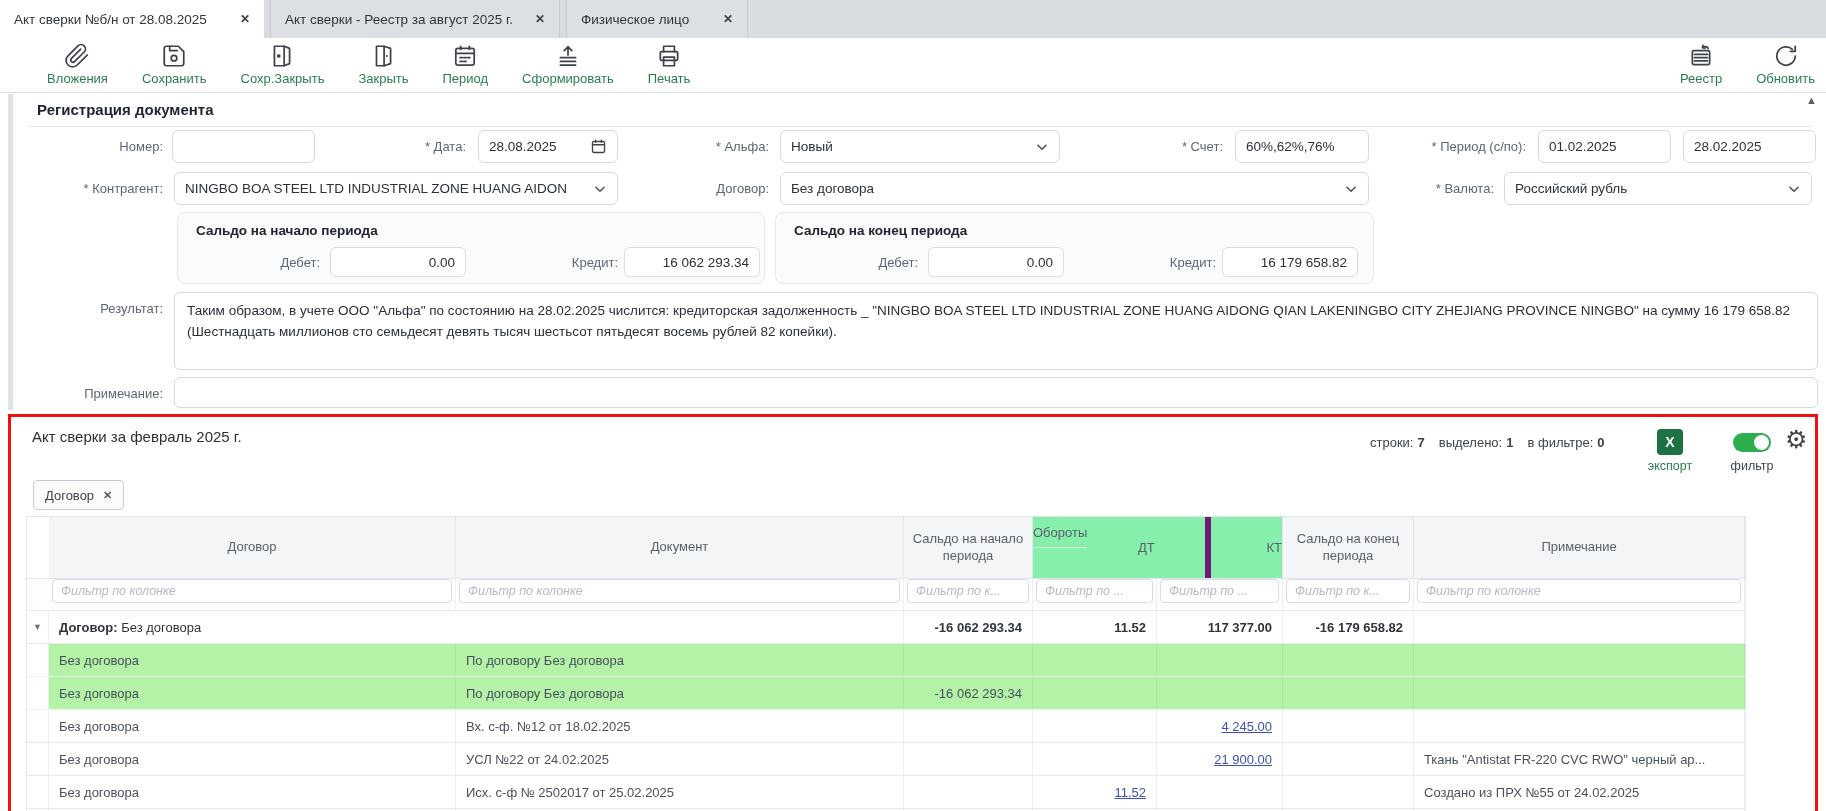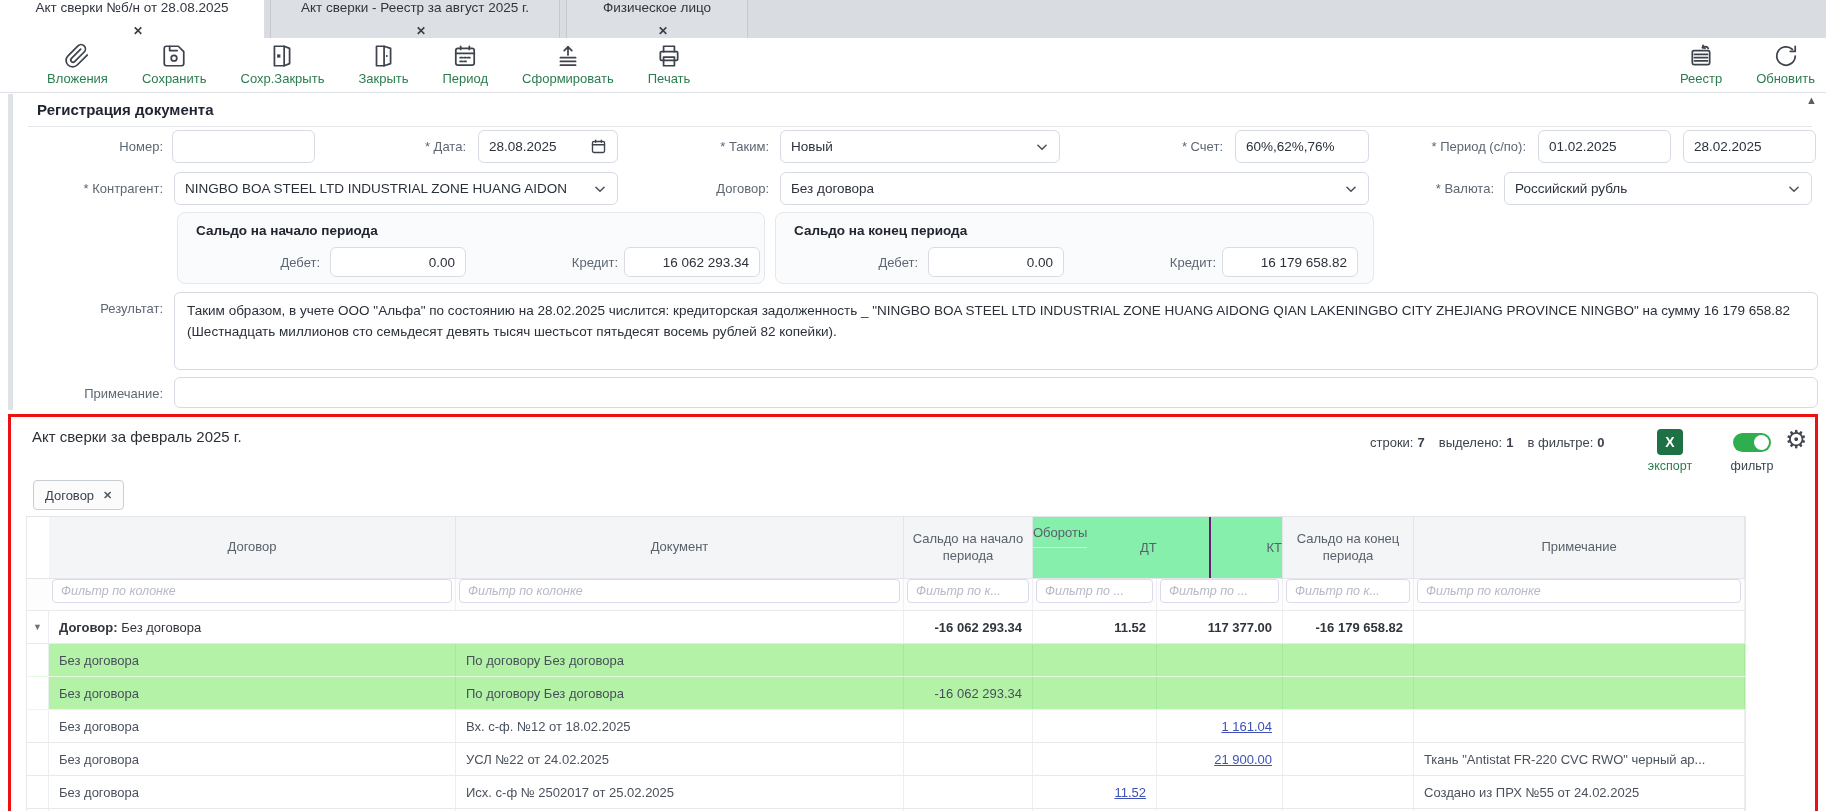--- a/index.html
+++ b/index.html
@@ -1,21 +1,21 @@
 <!DOCTYPE html>
 <html><head>
 <meta charset="utf-8">
 <style>
   html,body{margin:0;padding:0;background:#eceef0;}
   #app{position:relative;width:1826px;height:811px;background:#fff;overflow:hidden;
        font-family:"Liberation Sans",sans-serif;color:#2b313a;}
   
   .tabbar{position:absolute;left:0;top:0;width:100%;height:38px;background:#d9dce1;display:flex;}
   .tab{height:38px;display:flex;align-items:center;justify-content:space-between;
-       padding:0 14px;font-size:13.5px;color:#30363e;box-sizing:border-box;cursor:default;flex-direction:column;}
+       padding:0 14px;font-size:13.5px;color:#30363e;box-sizing:border-box;cursor:default;}
   .tab.active{background:#fff;}
   .tab.inactive{background:#dcdfe4;border-left:1px solid #c6cacf;border-right:1px solid #c6cacf;}
   .tab-close{margin-left:12px;font-size:12px;color:#3a3f46;font-weight:bold;cursor:pointer;}
   
   .toolbar{position:absolute;left:0;top:38px;width:100%;height:54px;background:#fff;display:flex;align-items:flex-start;padding-left:16px;}
   .tbtn{display:flex;flex-direction:column;align-items:center;padding:5px 17px 0 17px;cursor:pointer;}
   .tbtn svg{display:block;}
   .tlabel{margin-top:2px;font-size:13px;color:#2b7d4f;white-space:nowrap;}
   .tb-right{margin-left:auto;display:flex;padding-right:10px;}
   
@@ -62,21 +62,21 @@
   .hgrid,.fgrid,.rgrid{display:grid;grid-template-columns:22px 407px 448px 129px 124px 126px 131px 331px;}
   .hgrid{height:61px;border-top:1px solid #e3e5ea;border-bottom:1px solid #e3e5ea;}
   .th{background:#f4f5f7;border-right:1px solid #e3e5ea;display:flex;align-items:center;justify-content:center;
       text-align:center;font-size:13px;color:#59616c;line-height:1.25;padding:0 6px;box-sizing:border-box;}
   .th.exp{background:#fff;border-right:none;}
   .ob{grid-column:5 / span 2;background:#86efac;border-right:1px solid #e3e5ea;display:flex;flex-direction:row;padding:0;}
   .ob-top{height:30px;border-bottom:1px solid #e3e5ea;display:flex;align-items:center;justify-content:center;
           font-size:13px;color:#59616c;}
   .ob-bot{flex:1;display:grid;grid-template-columns:124px 126px;}
   .ob-bot div{display:flex;align-items:center;justify-content:center;font-size:13px;color:#59616c;}
-  .ob-bot div:first-child{border-right:2px solid #701a75;}
+  .ob-bot div:first-child{border-right:6px solid #701a75;}
   .fgrid{height:31px;border-bottom:1px solid #e8eaee;background:#fdfdfe;}
   .fcell{border-right:1px solid #eef0f3;display:flex;align-items:flex-start;padding:0 3px;box-sizing:border-box;}
   .fcell.exp{border-right:none;}
   .flt{width:100%;height:24px;border:1px solid #dcdaea;border-radius:4px;box-sizing:border-box;
        font-family:"Liberation Sans",sans-serif;font-size:12.5px;font-style:italic;color:#6d7280;padding:0 8px;outline:0;}
   .flt::placeholder{color:#b6b9c6;font-style:italic;}
   .rgrid{height:32px;background:#fff;border-bottom:1px solid #e7e9ed;}
   .td{border-right:1px solid #eceef2;display:flex;align-items:center;padding:0 10px;font-size:13px;color:#4a515c;
       white-space:nowrap;overflow:hidden;box-sizing:border-box;}
   .td.exp{border-right:1px solid #eceef2;padding:0;justify-content:center;background:#fff;}
@@ -198,21 +198,21 @@
   </div>
   <div class="flbl" style="left:316px;top:130px;width:150px">* Дата:</div>
   <div class="fbox sel" style="left:478px;top:130px;width:140px">
     <span class="selval">28.08.2025</span>
     <svg class="chev" width="17" height="17" viewBox="0 0 24 24" fill="none" stroke="#3d424c" stroke-width="1.9" stroke-linecap="round" stroke-linejoin="round">
         <rect x="3.5" y="5" width="17" height="15.5" rx="2"></rect>
         <path d="M3.5 9.5h17"></path>
         <path d="M8 3v3M16 3v3"></path>
       </svg>
   </div>
-  <div class="flbl" style="left:619px;top:130px;width:150px">* Таким:</div>
+  <div class="flbl" style="left:619px;top:130px;width:150px">* Альфа:</div>
   <div class="fbox sel" style="left:780px;top:130px;width:280px">
     <span class="selval">Новый</span>
     <svg class="chev" width="14" height="14" viewBox="0 0 24 24" fill="none" stroke="#4b515c" stroke-width="2.6" stroke-linecap="round" stroke-linejoin="round">
         <path d="M5 9l7 7 7-7"></path>
       </svg>
   </div>
   <div class="flbl" style="left:1073px;top:130px;width:150px">* Счет:</div>
   <div class="fbox" style="left:1235px;top:130px;width:134px">
     <input value="60%,62%,76%" style="">
   </div>
@@ -374,21 +374,21 @@
         <div class="td"></div>
       </div>
 
       <div class="rgrid">
         <div class="td exp"></div>
         <div class="td">Без договора</div>
         <div class="td">Вх. с-ф. №12 от 18.02.2025</div>
         <div class="td num"></div>
         <div class="td num"></div>
         <div class="td num">
-            <span class="lnk">1 161.04</span>
+            <span class="lnk">4 245.00</span>
           </div>
         <div class="td num"></div>
         <div class="td"></div>
       </div>
 
       <div class="rgrid">
         <div class="td exp"></div>
         <div class="td">Без договора</div>
         <div class="td">УСЛ №22 от 24.02.2025</div>
         <div class="td num"></div>

